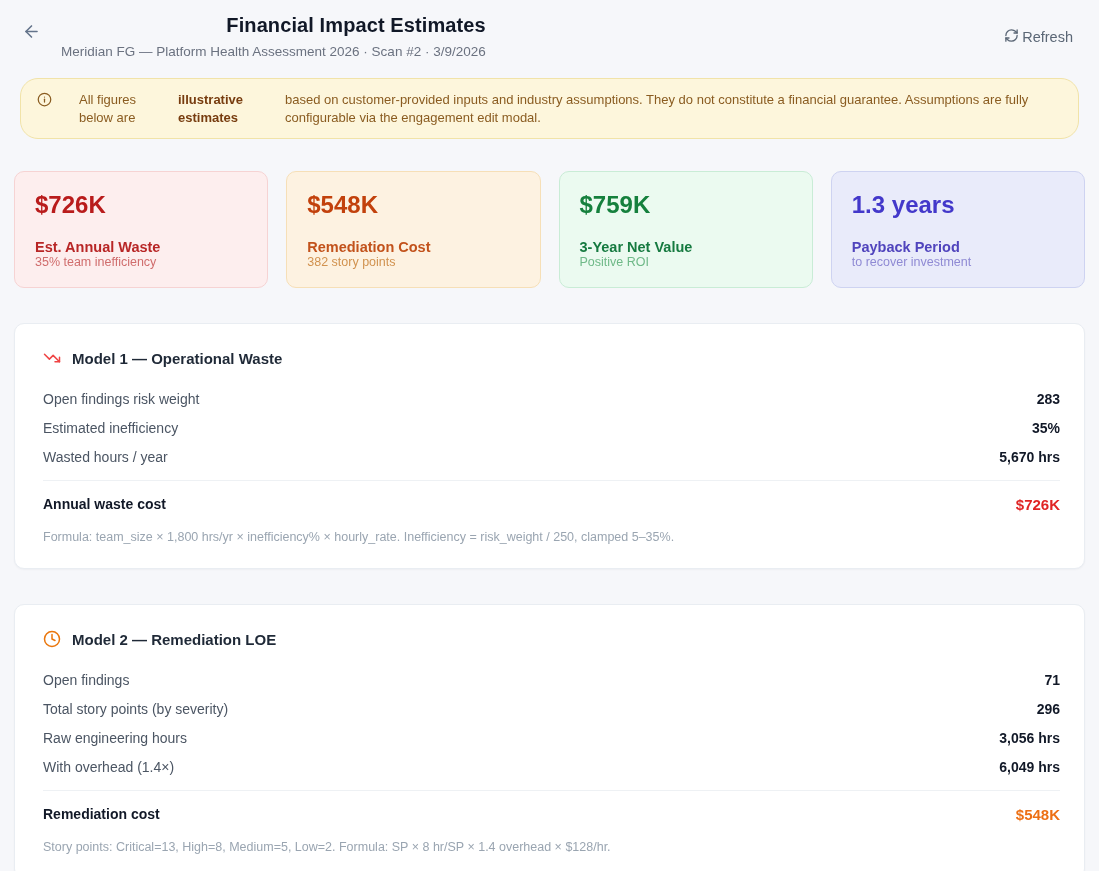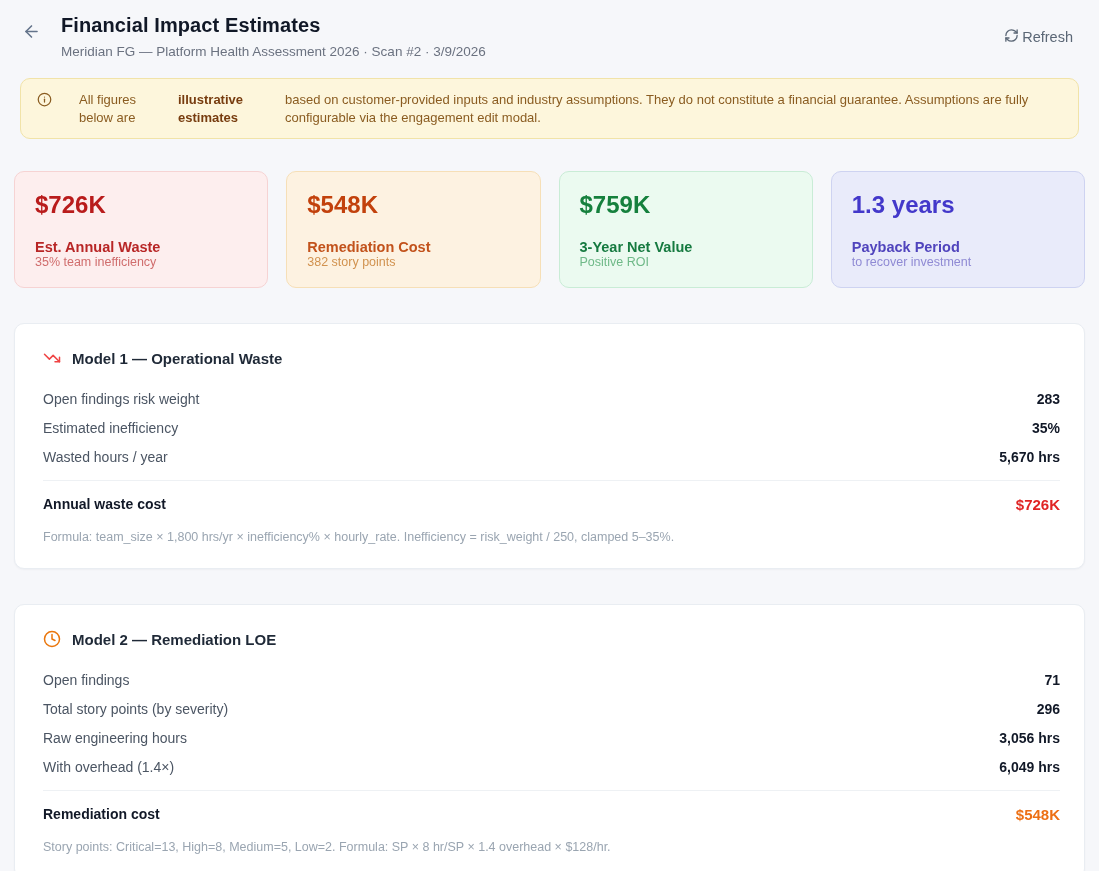--- a/index.html
+++ b/index.html
@@ -20,38 +20,39 @@
     padding: 14px 24px 0 14px;
   }
   .back-btn {
     background: none; border: none; cursor: pointer;
     padding: 8px 6px 4px 8px; line-height: 0;
   }
   .header-text { margin-left: 14px; }
   .page-title {
     font-size: 20px; font-weight: 700; color: #111827;
     letter-spacing: 0.1px;
+    text-align: right;
   }
   .page-subtitle {
     margin-top: 7px; font-size: 13.5px; color: #6b7280;
   }
   .header-spacer { flex: 1; }
   .refresh-btn {
     background: none; border: none; cursor: pointer;
     display: flex; align-items: center; gap: 3px;
     font-family: inherit; font-size: 14.5px; color: #5b6776;
     padding: 14px 2px;
   }
 
   
   .banner {
     margin: 18px 20px 0 20px;
     background: #fdf6dc;
     border: 1px solid #f1e3a8;
-    border-radius: 10px;
+    border-radius: 18px;
     padding: 12px 16px;
     display: flex;
     align-items: flex-start;
     gap: 27px;
     font-size: 13px;
     line-height: 17.5px;
     color: #8a5c21;
   }
   .banner .info-ic { flex: 0 0 auto; margin-top: 1px; line-height: 0; }
   .banner-prefix { flex: 0 0 72px; }

